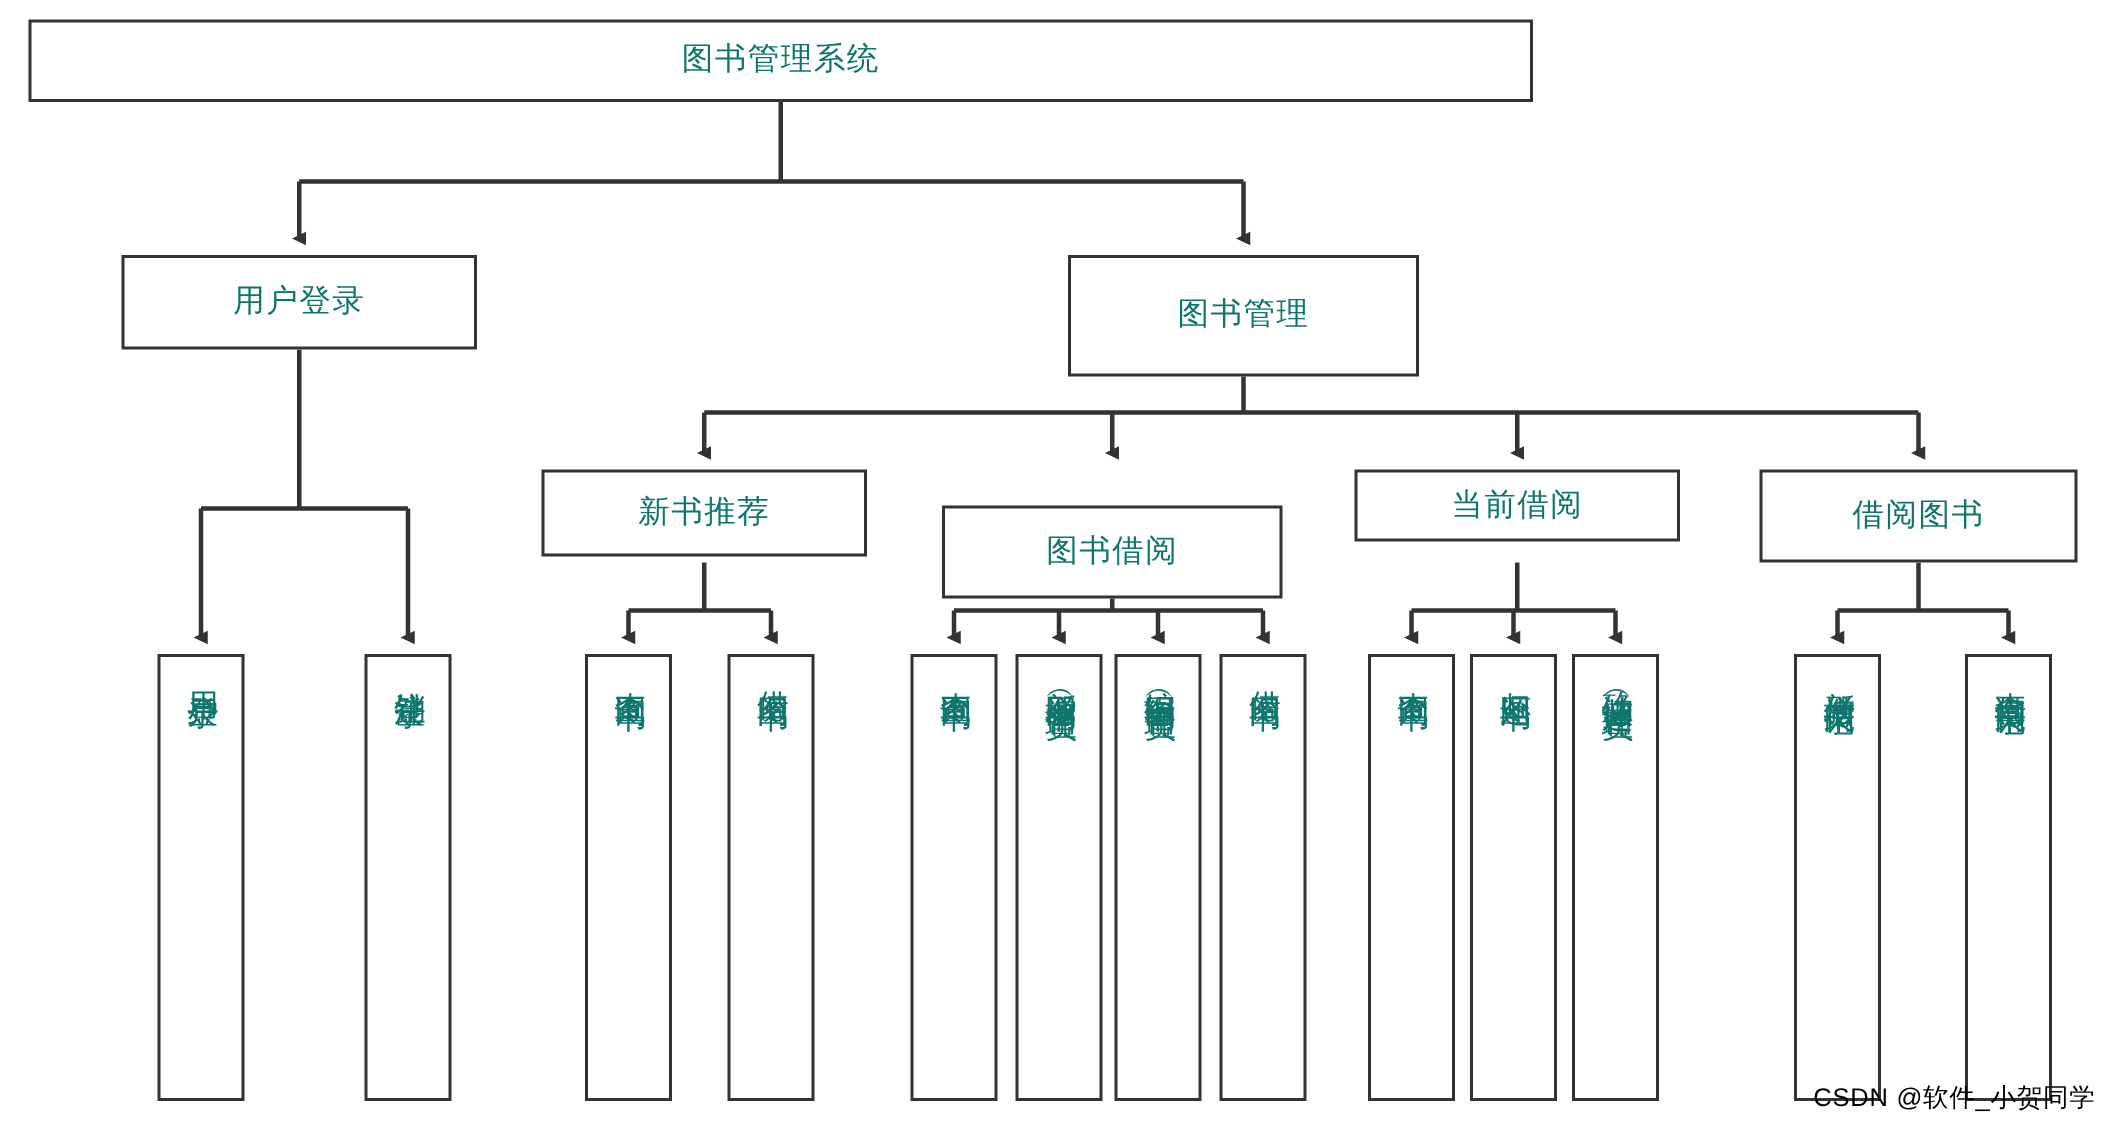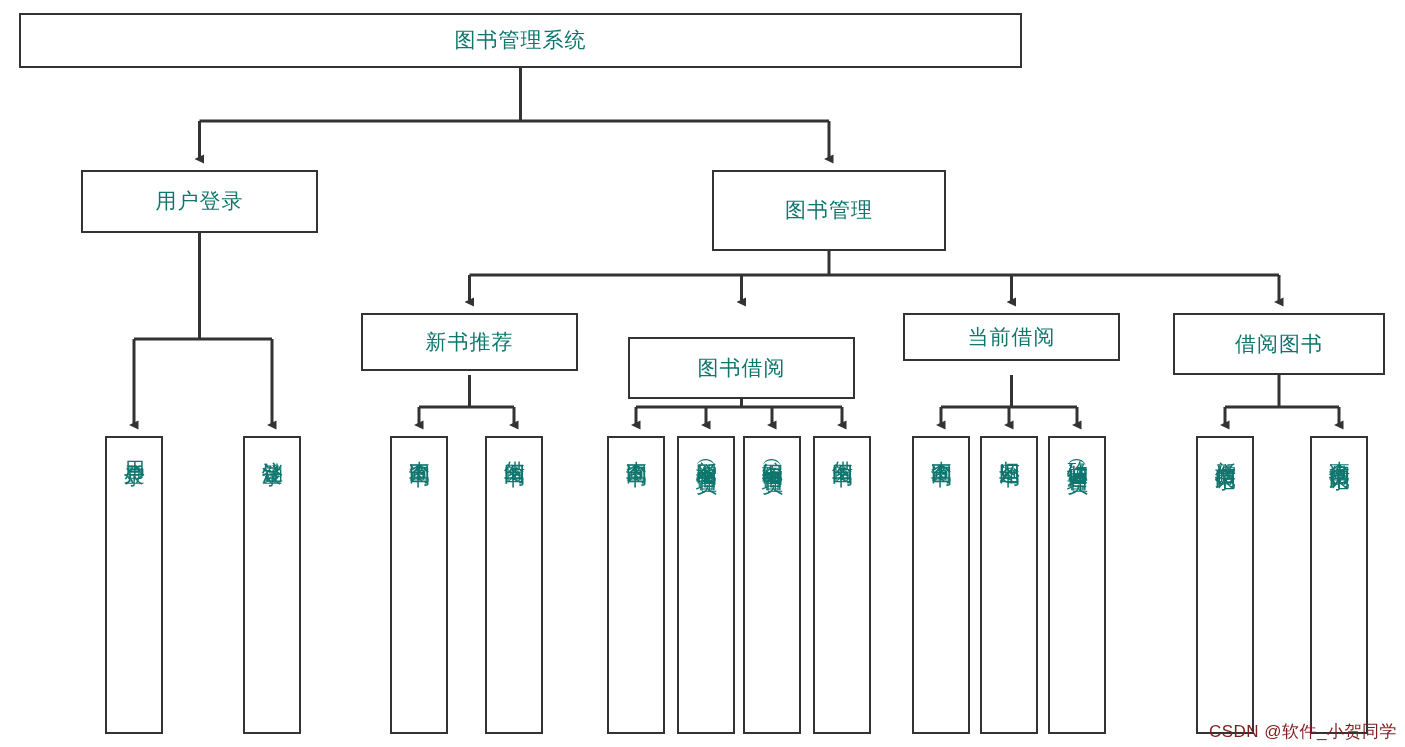--- a/index.html
+++ b/index.html
@@ -56,21 +56,21 @@
     line-height: 1.18;
     letter-spacing: 2px;
     white-space: normal;
     max-height: 285px;
   }
   #watermark {
     position: absolute;
     right: 8px;
     bottom: 4px;
     font-size: 17px;
-    color: #7f1d1d;
+    color: #000000;
     white-space: nowrap;
     letter-spacing: 0.5px;
   }
 </style>
 </head>
 <body>
 
 <div id="diagram-root">
 
   <svg id="edge-layer" viewBox="0 0 1405 747" width="1405" height="747" xmlns="http://www.w3.org/2000/svg">

